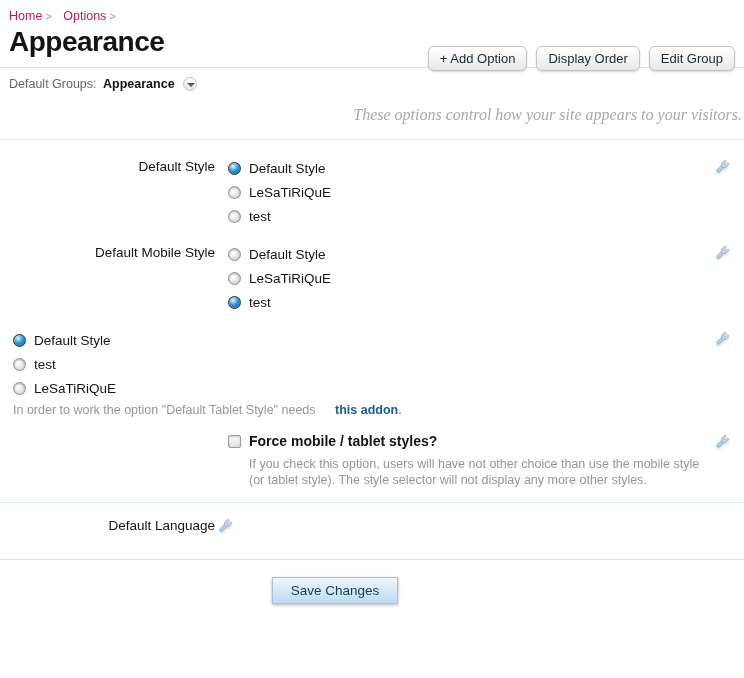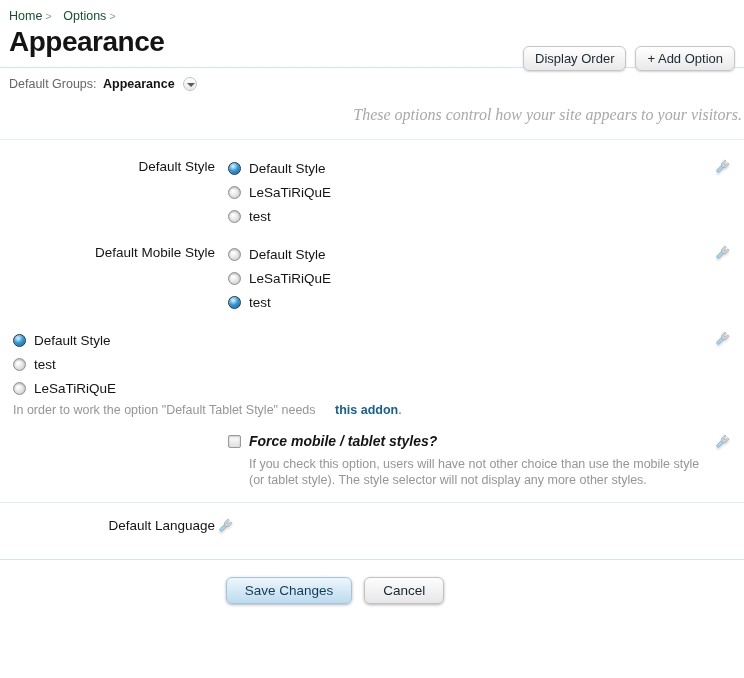--- a/index.html
+++ b/index.html
@@ -7,21 +7,21 @@
   body {
     width:744px; height:678px; overflow:hidden;
     background:#ffffff;
     font-family:"Liberation Sans", sans-serif;
     font-size:13px; color:#141414;
   }
   a { text-decoration:none; }
 
   
   .breadcrumb { padding:9px 10px 0 9px; font-size:12.5px; }
-  .crumb { color:#14532d; margin-right:3px; cursor:pointer; }
+  .crumb { color:#be185d; margin-right:3px; cursor:pointer; }
   .crumb-sep { color:#7fa4bd; margin-right:8px; font-size:11px; }
 
   
   .header { position:relative; }
   .page-title {
     font-size:28px; font-weight:bold; color:#141414;
     margin:3px 10px 9px 9px; letter-spacing:-0.5px;
   }
   .header-actions { position:absolute; top:20px; right:9px; display:flex; gap:9px; }
   .btn {
@@ -82,34 +82,34 @@
     box-shadow:inset 0 1px 2px rgba(0,0,0,.22);
   }
 
   .wrench-col { flex:0 0 32px; text-align:right; padding:3px 14px 0 0; }
   .wrench { cursor:pointer; filter:drop-shadow(0 2px 1px rgba(0,0,0,.15)); }
 
   .hint-line { margin-top:3px; font-size:12.5px; color:#969696; }
   .hint-link { color:#176093; font-weight:bold; cursor:pointer;margin-left:16px; }
   .hint-suffix { color:#44606f; }
 
-  .checkbox-title { font-size:14px; font-weight:bold; color:#141414;font-style:italic; }
+  .checkbox-title { font-size:14px; font-weight:bold; color:#141414; }
   .explain {
     margin:5px 0 0 21px; font-size:12.5px; line-height:16px;
     color:#969696; max-width:480px;
   }
   .explain + .explain { margin-top:16px; }
 
   .lang-section { padding:12px 0 14px 0; }
 
   
   .footer { padding:17px 0 0 0; }
   .footer-inner { display:flex; justify-content:center; gap:12px; position:relative; left:-37px; }
   .btn-big {
-    padding:5px 18px; font-size:13.5px; border-radius:6px;
+    padding:5px 18px; font-size:13.5px; border-radius:0;
     border:1px solid #c2c2c2; background:linear-gradient(#fdfdfe,#e7e7ea);
     color:#16262e; box-shadow:0 1px 3px rgba(0,0,0,.3); cursor:pointer;
     font-family:"Liberation Sans", sans-serif;
   }
   .btn-primary {
     background:linear-gradient(#eef6fc,#bddbee);
     border-color:#a2c6dc; color:#123c57;
   }
 </style>
 </head>
@@ -127,22 +127,23 @@
 </svg>
 
 <div class="breadcrumb">
   <a class="crumb">Home</a><span class="crumb-sep">&gt;</span>
   <a class="crumb">Options</a><span class="crumb-sep">&gt;</span>
 </div>
 
 <div class="header">
   <div class="page-title">Appearance</div>
   <div class="header-actions">
+    <span class="btn">+ Add Option</span>
     <span class="btn">Display Order</span>
-    <span class="btn">+ Add Option</span>
+    <span class="btn">Edit Group</span>
   </div>
 </div>
 
 <hr class="hr-blue">
 
 <div class="option-groups">
   <span>Default Groups:</span>
   <span class="selected">Appearance</span>
   <span class="dd-circle"></span>
 </div>
@@ -252,15 +253,14 @@
         </svg>
     </div>
   </div>
 </div>
 
 <hr class="hr-blue">
 
 <div class="footer">
   <div class="footer-inner">
     <button class="btn-big btn-primary">Save Changes</button>
-    <button class="btn-big">Cancel</button>
   </div>
 </div>
 
 </body></html>

